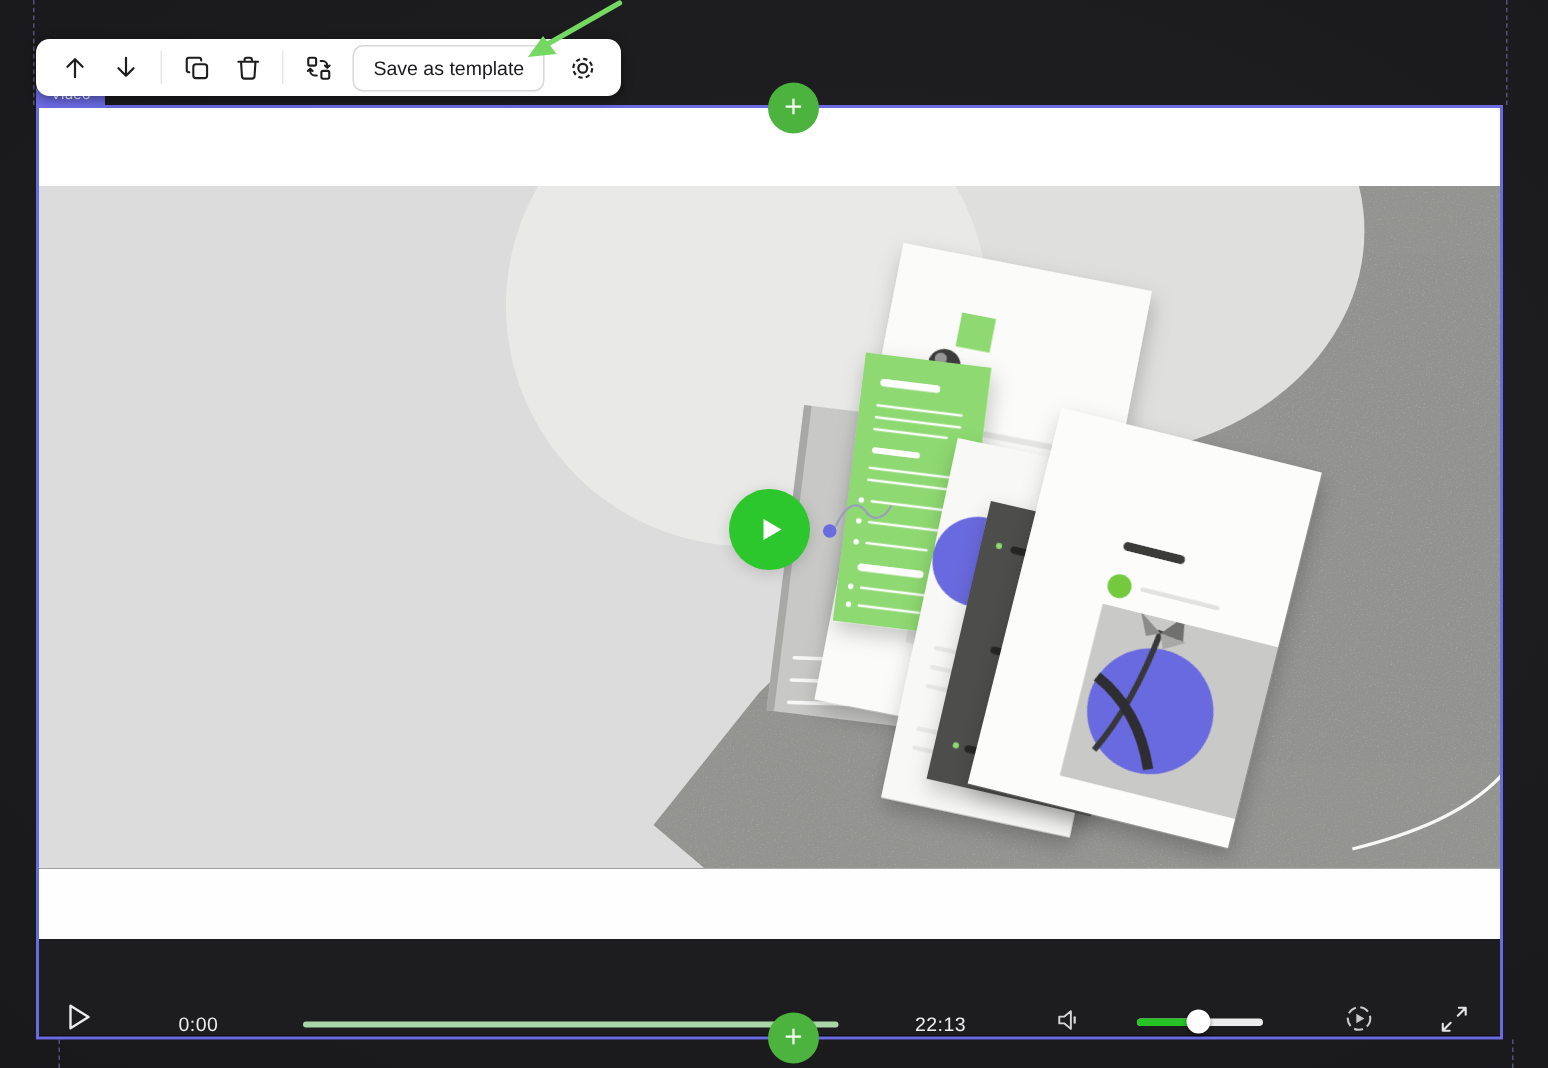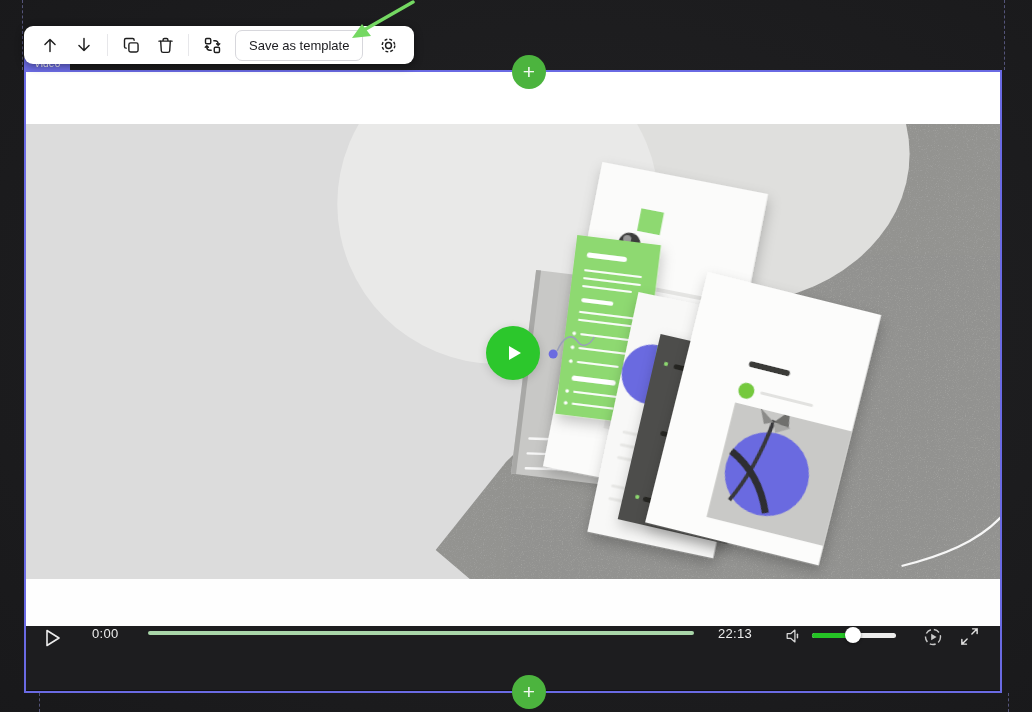--- a/index.html
+++ b/index.html
@@ -62,22 +62,22 @@
 
   
   .play-overlay{
     position:absolute;left:486px;top:326px;width:54px;height:54px;border-radius:50%;
     background:#2cc72c;border:none;z-index:8;cursor:pointer;display:flex;
     align-items:center;justify-content:center;box-shadow:0 2px 10px rgba(0,0,0,.15);
   }
 
   
   .player{
-    height:64px;background:#1d1d1f;display:flex;align-items:flex-start;
-    padding:0 20px 0 14px;box-sizing:border-box;
+    height:64px;background:#1d1d1f;display:flex;align-items:flex-end;
+    padding:0 20px 0 14px;box-sizing:border-box;gap:27px;
   }
   .p-btn{background:transparent;border:none;padding:0;cursor:pointer;display:flex;
     align-items:center;justify-content:center;}
   .time{color:#ededed;font-size:13px;letter-spacing:.3px;white-space:nowrap;}
   .t-cur{margin-left:28px;min-width:30px;}
   .t-dur{margin-left:24px;}
   .seek{flex:1;height:14px;margin-left:26px;display:flex;align-items:center;cursor:pointer;}
   .seek-track{width:100%;height:4px;border-radius:2px;background:#a9d6a9;}
   .vol-icon{margin-left:32px;}
   .vol-slider{position:relative;width:84px;height:18px;margin-left:8px;cursor:pointer;}

